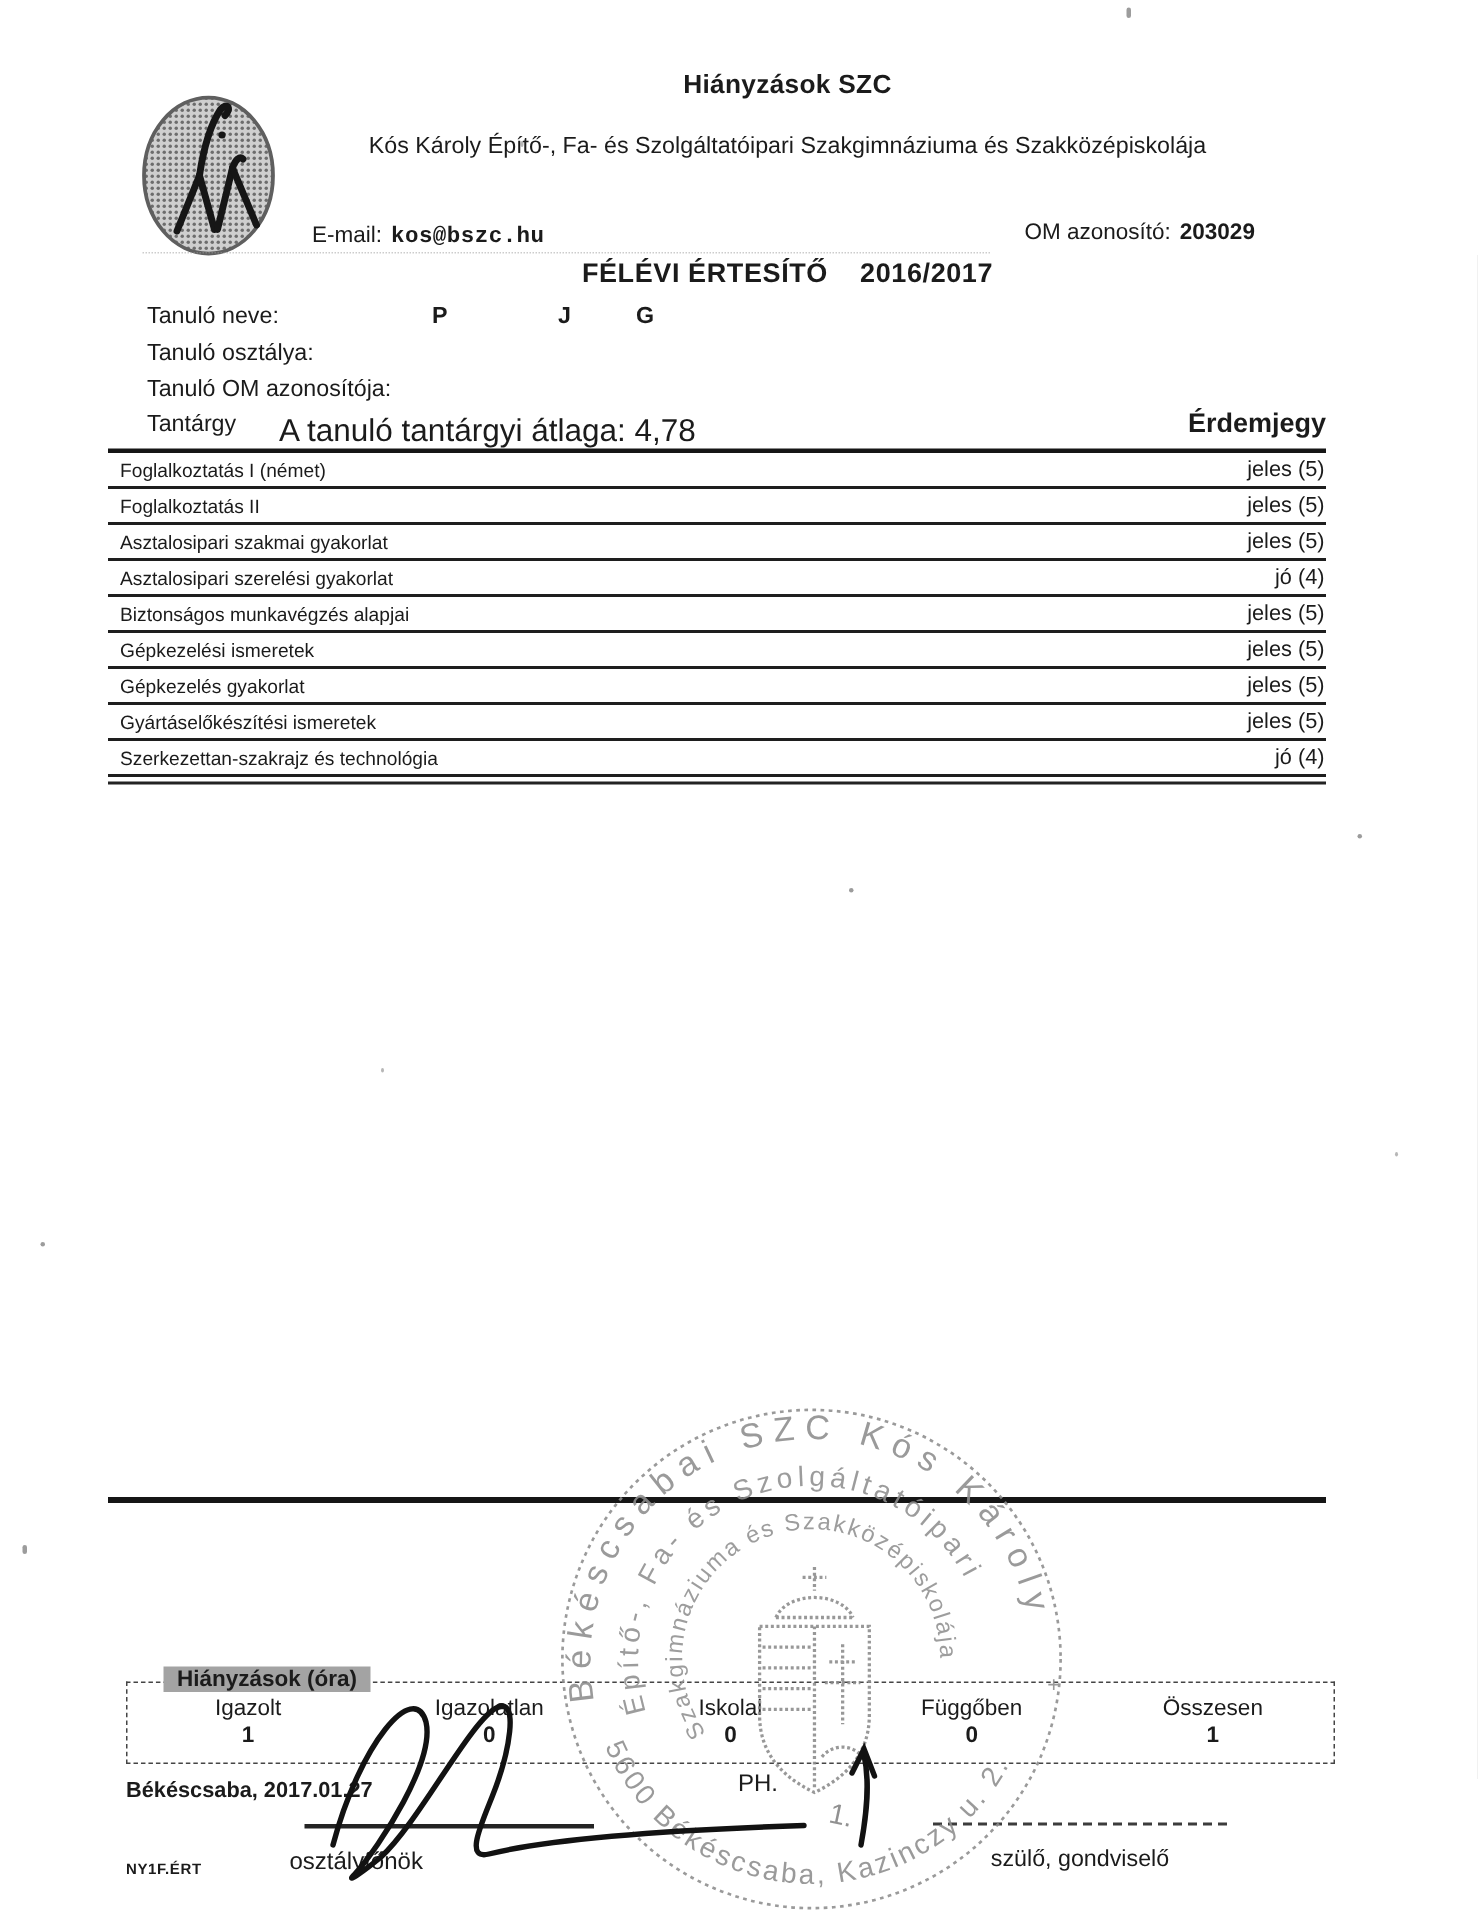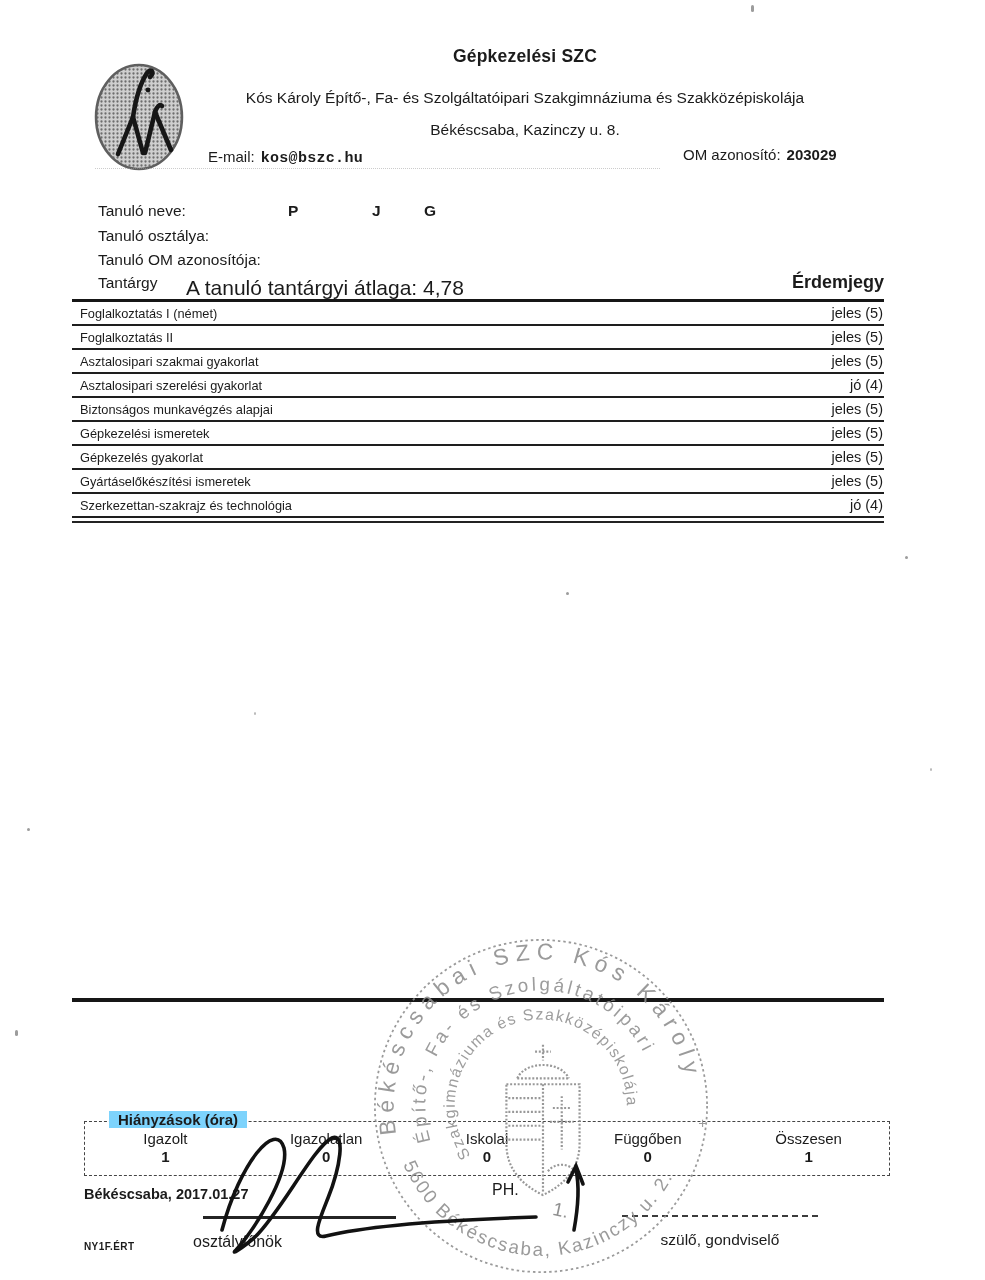--- a/index.html
+++ b/index.html
@@ -35,21 +35,21 @@
   .subject-cell{font-size:12.8px;padding-left:8px;white-space:nowrap;}
   .grade-cell{font-size:14.5px;padding-right:1px;white-space:nowrap;}
   
   .divider-thick{position:absolute;left:72px;top:998px;width:812px;height:4px;background:#161616;}
   .assess-row{position:absolute;left:72px;width:812px;display:flex;justify-content:space-between;}
   .assess-label{font-size:14.8px;font-weight:bold;}
   .assess-value{font-size:14.8px;}
   
   .absence-box{position:absolute;left:84px;top:1121px;width:806px;height:55px;
     border:1.6px dashed #454545;box-sizing:border-box;display:flex;}
-  .absence-title{position:absolute;left:24px;top:-11px;background:#7dd3fc;
+  .absence-title{position:absolute;left:24px;top:-11px;background:#a3a3a3;
     padding:0 9px;font-size:15px;font-weight:bold;}
   .abs-col{flex:1;text-align:center;}
   .abs-col .hdr{display:block;font-size:15px;margin-top:8px;}
   .abs-col .val{display:block;font-size:15px;font-weight:bold;margin-top:1px;}
   
   .date-text{position:absolute;left:84px;top:1186px;font-size:14.5px;font-weight:bold;}
   .ph-label{position:absolute;left:492px;top:1181px;font-size:16px;}
   .sig-line-left{position:absolute;left:203px;top:1216px;width:193px;height:3px;background:#242424;}
   .sig-line-right{position:absolute;left:622px;top:1215px;width:196px;height:0;
     border-top:2.4px dashed #3c3c3c;}
@@ -83,32 +83,35 @@
       <circle cx="56" cy="30" r="2.4" fill="#161616" stroke="none"></circle>
       <path d="M41,57 L26,94"></path>
       <path d="M41,57 L51,93"></path>
       <path d="M63,52 L53,93"></path>
       <path d="M63,52 L79,90"></path>
       <path d="M63,52 C65,46 68,44 70,46"></path>
     </g>
   </svg>
 
   <div class="head-center">
-    <div class="org-name">Gépkezelési SZC</div>
+    <div class="org-name">Hiányzások SZC</div>
     <div class="school-name">Kós Károly Építő-, Fa- és Szolgáltatóipari Szakgimnáziuma és Szakközépiskolája</div>
-    <div class="school-address">Békéscsaba, Kazinczy u. 8.</div>
   </div>
 
   <div class="email-row">
     <span>E-mail:</span><b>kos@bszc.hu</b>
   </div>
   <div class="om-row">
     <span>OM azonosító:</span><b>203029</b>
   </div>
 
+  <div class="doc-title">
+    <span>FÉLÉVI ÉRTESÍTŐ</span>
+    <span class="year">2016/2017</span>
+  </div>
 
   <div class="stu-line" style="top:202px">Tanuló neve:</div>
   <span class="initial" style="left:288px">P</span>
   <span class="initial" style="left:372px">J</span>
   <span class="initial" style="left:424px">G</span>
   <div class="stu-line" style="top:227px">Tanuló osztálya:</div>
   <div class="stu-line" style="top:251px">Tanuló OM azonosítója:</div>
 
   <div class="subjects-hdr-label">Tantárgy</div>
   <div class="avg-text">A tanuló tantárgyi átlaga: 4,78</div>

